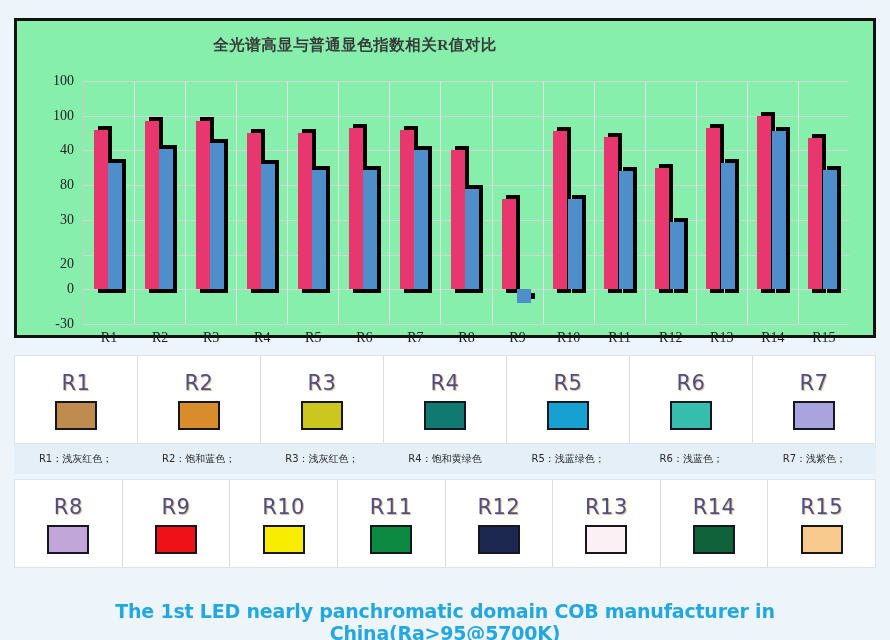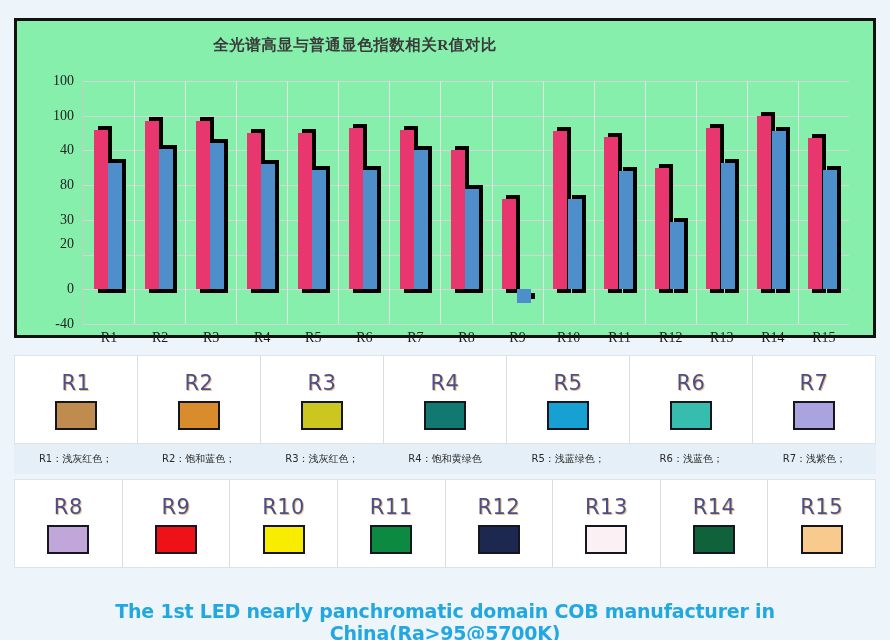--- a/index.html
+++ b/index.html
@@ -218,25 +218,25 @@
         <div class="ytick" style="top: 0px;">100</div>
         <div class="gridline" style="top: 34.7143px;"></div>
         <div class="ytick" style="top: 34.7143px;">100</div>
         <div class="gridline" style="top: 69.4286px;"></div>
         <div class="ytick" style="top: 69.4286px;">40</div>
         <div class="gridline" style="top: 104.143px;"></div>
         <div class="ytick" style="top: 104.143px;">80</div>
         <div class="gridline" style="top: 138.857px;"></div>
         <div class="ytick" style="top: 138.857px;">30</div>
         <div class="gridline" style="top: 173.571px;"></div>
-        <div class="ytick" style="top: 163px;">20</div>
+        <div class="ytick" style="top: 183px;">20</div>
         <div class="gridline" style="top: 208.286px;"></div>
         <div class="ytick" style="top: 208.286px;">0</div>
         <div class="gridline" style="top: 243px;"></div>
-        <div class="ytick" style="top: 243px;">-40</div>
+        <div class="ytick" style="top: 243px;">-30</div>
       </div>
     <div id="plot-area">
         <div class="group">
           <div class="bar bar-pink" style="top: 48.6px; height: 159.686px; bottom: auto;">
             <div class="shadow"></div>
             <div class="face" style="background: rgb(232, 55, 111);"></div>
           </div>
           <div class="bar bar-blue" style="top: 81.5786px; height: 126.707px; bottom: auto;">
             <div class="shadow"></div>
             <div class="face" style="background: rgb(78, 142, 203);"></div>

